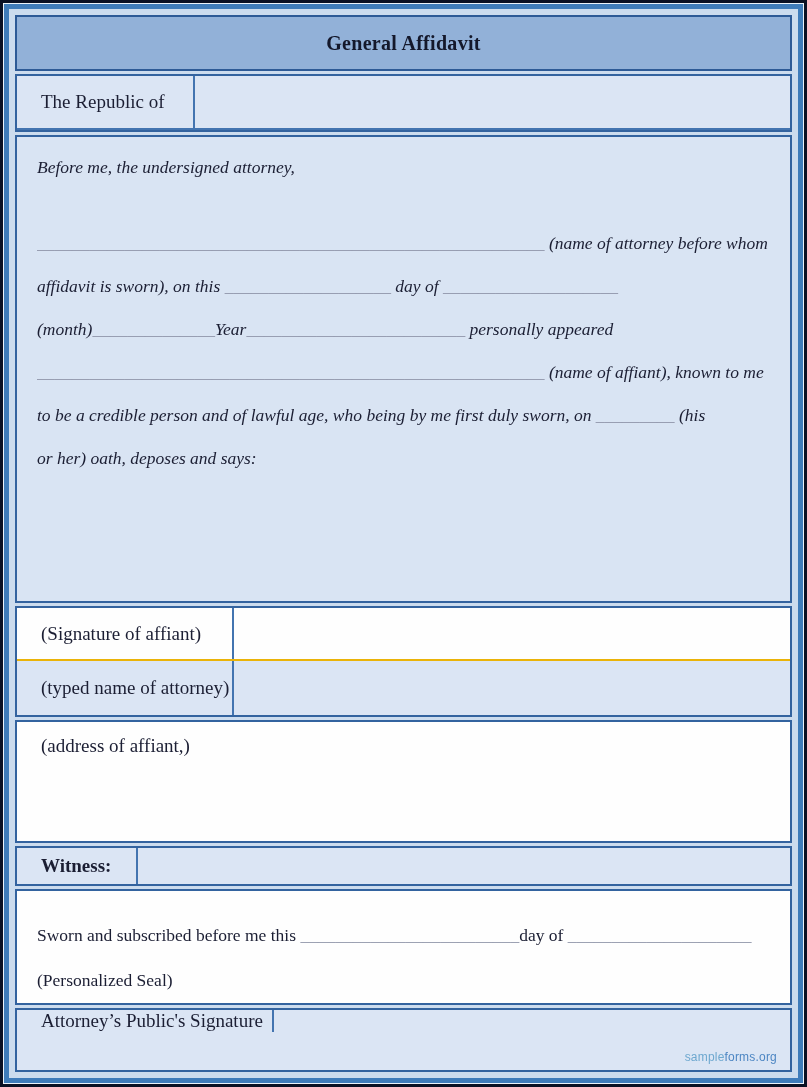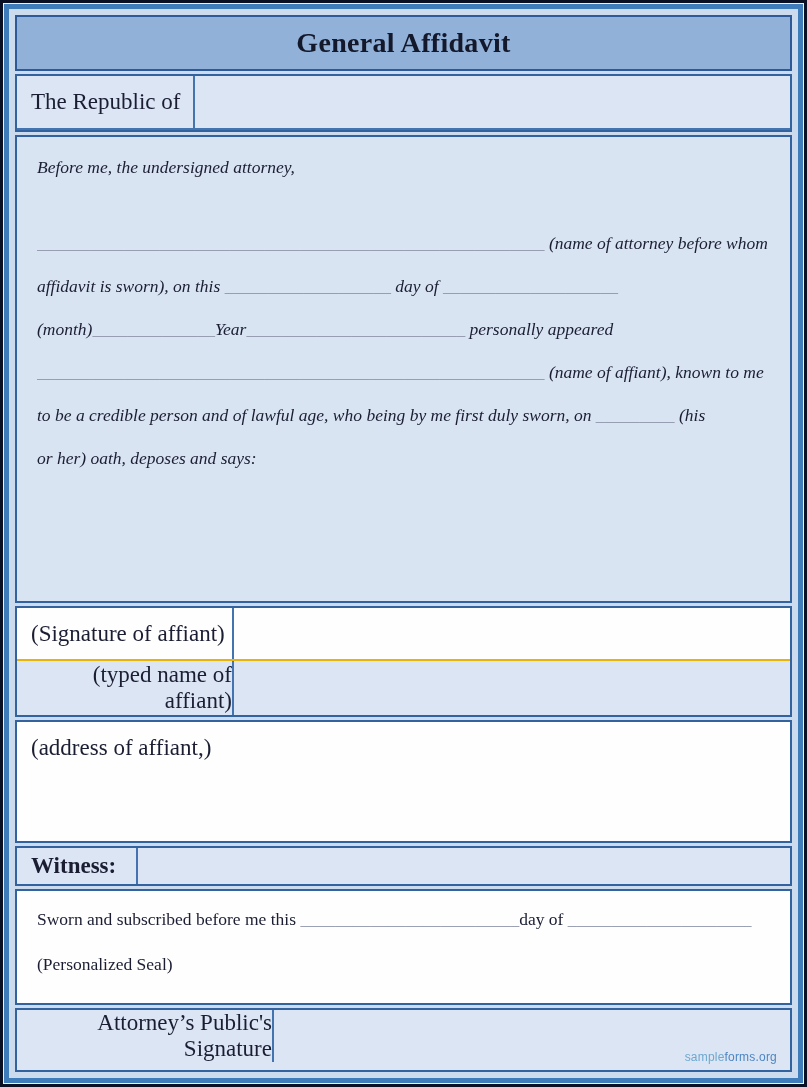--- a/index.html
+++ b/index.html
@@ -14,26 +14,26 @@
   }
   .hairline{height:100%;box-sizing:border-box;background:#eaf3fb;padding:1px;}
   .blueband{height:100%;box-sizing:border-box;background:#3f7cba;padding:5px;}
   .frame{height:100%;box-sizing:border-box;background:#ccdcee;padding:6px;}
   .stack{height:100%;box-sizing:border-box;display:flex;flex-direction:column;gap:3px;}
 
   .box{box-sizing:border-box;border:2px solid #33639f;background:#fefefe;flex:0 0 auto;}
 
   
   .title-bar{height:56px;background:#92b1d8;display:flex;align-items:center;justify-content:center;border-color:#2d5a96;}
-  .title-bar h1{margin:0;font-size:28px;font-weight:bold;color:#14182b;letter-spacing:.3px;}
+  .title-bar h1{margin:0;font-size:20px;font-weight:bold;color:#14182b;letter-spacing:.3px;}
 
   
   .row{display:flex;box-sizing:border-box;}
   .cell{box-sizing:border-box;display:flex;align-items:center;}
-  .label-cell{padding-left:14px;border-right:2px solid #4374b0;font-size:23px;flex:0 0 auto;text-align:right;}
+  .label-cell{padding-left:24px;border-right:2px solid #4374b0;font-size:19px;flex:0 0 auto;text-align:right;}
   .value-cell{flex:1 1 auto;}
   .blue{background:#dbe5f4;}
   .white{background:#fefefe;}
 
   .hdr-row1{height:54px;border-bottom:2px solid #4374b0;}
   .hdr-row2{height:54px;}
   .hdr-label{width:178px;}
 
   
   .body-box{flex:1 1 auto;background:#d9e4f3;padding:9px 20px 8px 20px;overflow:hidden;}
@@ -46,21 +46,21 @@
   .sig-row1{height:53px;border-bottom:2px solid #eab308;}
   .sig-row2{height:54px;}
   .sig-label{width:217px;}
 
   .address-box{height:123px;padding:13px 0 0 0;}
   .address-box .label-cell{border:none;align-items:flex-start;}
 
   .wit-row{height:36px;font-weight:bold;}
   .wit-label{width:121px;}
 
-  .notary-box{height:116px;padding:6px 20px 0 20px;}
+  .notary-box{height:116px;padding:22px 20px 0 20px;}
   .notary-box .nline{margin:0;font-size:17.5px;line-height:45px;white-space:nowrap;}
 
   .att-row{height:60px;position:relative;flex-direction:column;}
   .att-label{width:257px;}
   .watermark{
     position:absolute;right:13px;bottom:6px;
     font-family:"Liberation Sans","DejaVu Sans",sans-serif;
     font-size:12px;letter-spacing:.2px;
   }
   .wm-sample{color:#6ea8cf;}
@@ -103,21 +103,21 @@
 
       <div class="box">
         <div class="row sig-row1 white">
           <div class="cell label-cell sig-label white">
             <span>(Signature of affiant)</span>
           </div>
           <div class="cell value-cell white"></div>
         </div>
         <div class="row sig-row2 blue">
           <div class="cell label-cell sig-label blue">
-            <span>(typed name of affiant)</span>
+            <span>(typed name of attorney)</span>
           </div>
           <div class="cell value-cell blue"></div>
         </div>
       </div>
 
       <div class="box address-box white">
         <div class="cell label-cell">
           <span>(address of affiant,)</span>
         </div>
       </div>

